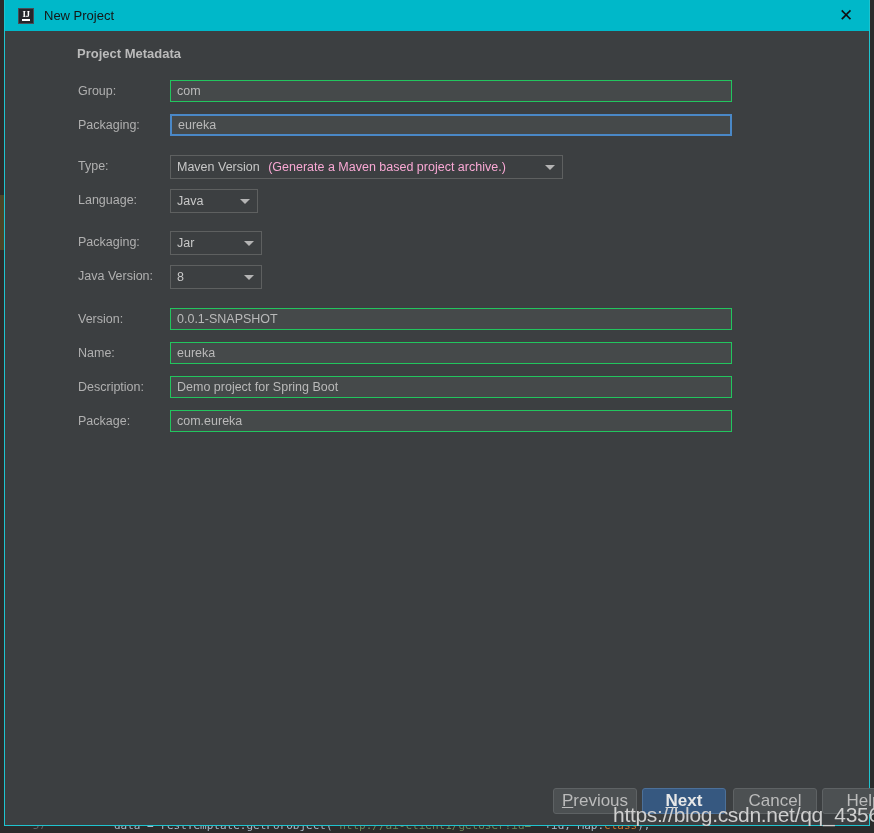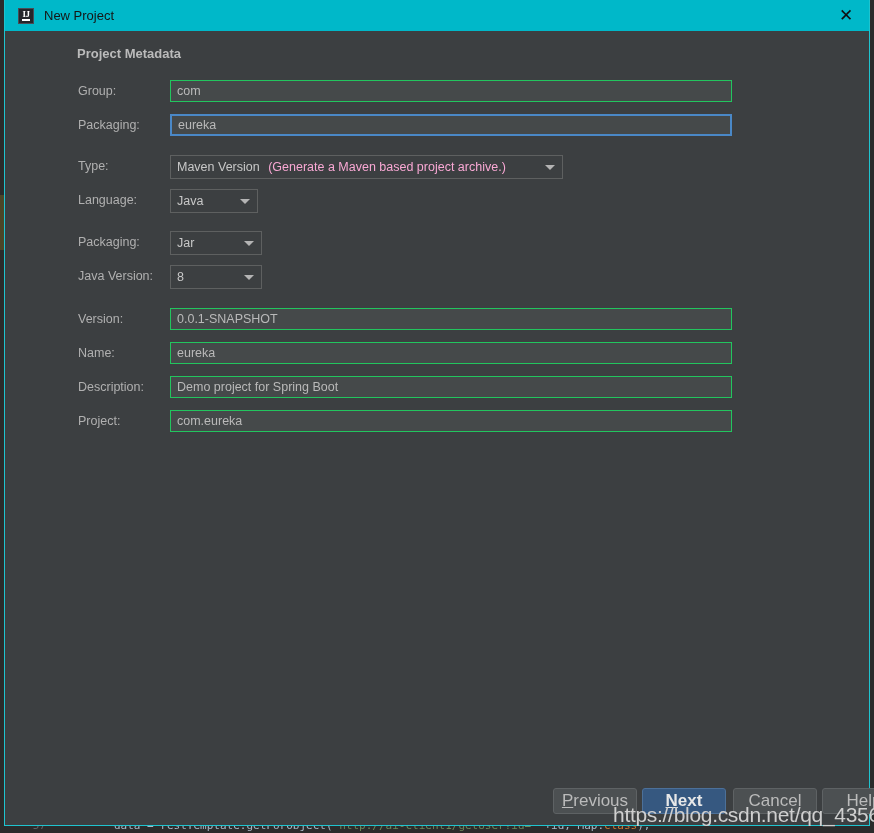--- a/index.html
+++ b/index.html
@@ -312,21 +312,21 @@
       <div class="flabel">Name:</div>
       <div class="finput wide">eureka</div>
     </div>
 
     <div class="frow" style="top:345px;">
       <div class="flabel">Description:</div>
       <div class="finput wide">Demo project for Spring Boot</div>
     </div>
 
     <div class="frow" style="top:379px;">
-      <div class="flabel">Project:</div>
+      <div class="flabel">Package:</div>
       <div class="finput wide">com.eureka</div>
     </div>
 
     <div class="btn" style="left:501px;top:757px;width:84px;">
       <span><span class="mn">P</span><span>revious</span></span>
     </div>
     <div class="btn primary" style="left:590px;top:757px;width:84px;">
       <span><span class="mn">N</span><span>ext</span></span>
     </div>
     <div class="btn" style="left:681px;top:757px;width:84px;">Cancel</div>

